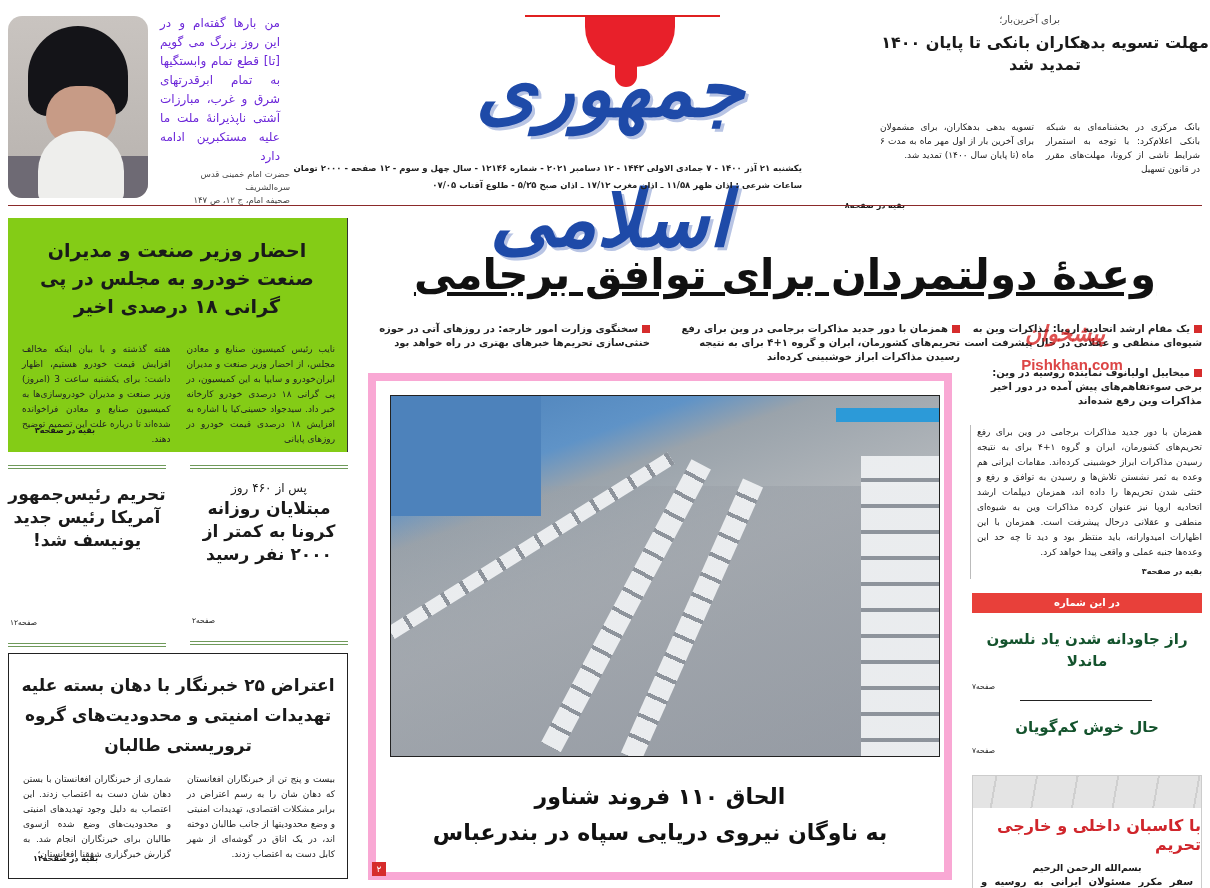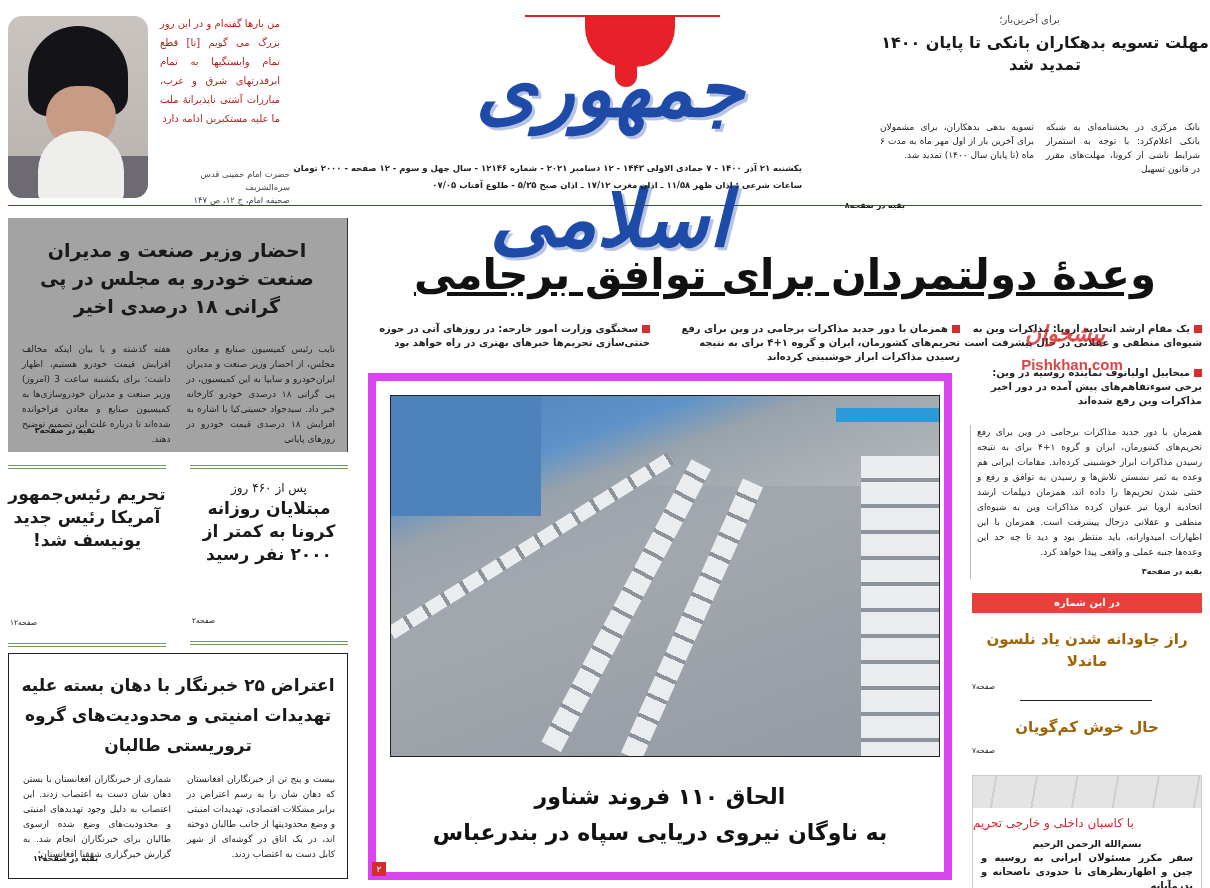--- a/index.html
+++ b/index.html
@@ -22,27 +22,27 @@
 
   .dateline { left: 412px; top: 163px; width: 390px; font-size: 8.5px; font-weight: bold; text-align: right; color: #222; white-space: nowrap; }
   .prayer { left: 412px; top: 180px; width: 390px; font-size: 8.5px; font-weight: bold; text-align: right; color: #222; white-space: nowrap; }
 
   .portrait { left: 8px; top: 16px; width: 140px; height: 182px; border-radius: 14px; overflow: hidden; background: linear-gradient(180deg, #c9c4c0 0%, #b7b2ae 100%); }
   .portrait .turban { position: absolute; left: 20px; top: 10px; width: 100px; height: 90px; background: #141418; border-radius: 50px 50px 20px 20px; }
   .portrait .face { position: absolute; left: 38px; top: 70px; width: 70px; height: 60px; background: #c79b86; border-radius: 30px; }
   .portrait .beard { position: absolute; left: 30px; top: 115px; width: 86px; height: 72px; background: #eeeeec; border-radius: 40px 40px 10px 10px; }
   .portrait .robe { position: absolute; left: 0; top: 140px; width: 140px; height: 60px; background: #6e6a74; }
 
-  .quote { left: 160px; top: 14px; width: 120px; font-size: 10px; line-height: 19px; text-align: justify; color: #b91c1c; }
+  .quote { left: 160px; top: 14px; width: 120px; font-size: 12px; line-height: 19px; text-align: justify; color: #6d28d9; }
   .quote-src { left: 160px; top: 168px; width: 130px; font-size: 8.5px; line-height: 13px; color: #444; }
 
   .mast-rule { left: 8px; top: 205px; width: 1194px; height: 1px; background: #8b2a2a; }
 
   
-  .box1 { left: 8px; top: 218px; width: 340px; height: 234px; background: #a3a3a3; border-right: 1px solid #333; }
+  .box1 { left: 8px; top: 218px; width: 340px; height: 234px; background: #84cc16; border-right: 1px solid #333; }
   .box1 .hl { position: absolute; right: 10px; top: 18px; width: 320px; text-align: center; font-weight: bold; font-size: 19px; line-height: 28px; }
   .box1 .cols { position: absolute; left: 14px; right: 12px; top: 124px; display: flex; gap: 16px; font-size: 9px; line-height: 15px; text-align: justify; color: #222; }
   .box1 .cols p { flex: 1; }
   .box1 .more { position: absolute; right: 252px; top: 208px; font-size: 8px; font-weight: bold; }
 
   .green-rule { height: 4px; border-top: 1px solid #6f9a5a; border-bottom: 1px solid #6f9a5a; }
   .brief-box { width: 158px; height: 160px; }
   .brief-box .h { text-align: center; font-weight: bold; font-size: 17px; line-height: 23px; margin-top: 14px; }
   .brief-box .k { text-align: center; font-size: 12px; margin-top: 12px; }
   .brief-box .pg { position: absolute; left: 2px; bottom: 16px; font-size: 7.5px; }
@@ -59,41 +59,41 @@
   .sub-item { flex: 1; text-align: right; }
   .bullet { display: inline-block; width: 8px; height: 8px; background: #d62c2c; margin-left: 4px; vertical-align: middle; }
 
   .watermark { left: 1010px; top: 320px; width: 110px; font-size: 22px; font-weight: bold; color: rgba(214,36,36,0.8); text-align: center; font-family: "DejaVu Serif", serif; font-style: italic; }
   .watermark-url { left: 1012px; top: 356px; width: 120px; font-size: 15px; font-weight: bold; color: rgba(214,36,36,0.85); text-align: center; direction: ltr; font-family: "Liberation Sans", sans-serif; }
 
   .right-briefs { right: 8px; top: 322px; width: 240px; font-size: 10px; line-height: 14px; font-weight: bold; color: #222; text-align: right; }
   .right-briefs .b { margin-bottom: 10px; }
 
   
-  .photo-frame { left: 368px; top: 373px; width: 584px; height: 507px; background: #d946ef; padding: 8px; }
+  .photo-frame { left: 368px; top: 373px; width: 584px; height: 507px; background: #f9a8d4; padding: 8px; }
   .photo-inner { position: absolute; left: 8px; top: 8px; right: 8px; bottom: 8px; background: #fff; }
   .photo { position: absolute; left: 14px; top: 14px; width: 550px; height: 362px; border: 1px solid #222; overflow: hidden;
     background: linear-gradient(160deg, #4a7fb8 0%, #5f93c7 20%, #9aa3ab 28%, #b4b8bc 50%, #a8adb2 100%); }
   .photo .row { position: absolute; height: 14px; background: repeating-linear-gradient(90deg, #eef0f2 0 18px, #8d939b 18px 22px); transform-origin: left center; opacity: 0.95; }
   .photo .shadow { position: absolute; background: rgba(60,70,90,0.35); }
   .caption { position: absolute; left: 0; width: 568px; top: 398px; text-align: center; font-weight: bold; font-size: 22px; line-height: 36px; color: #111; }
   .page-tag { position: absolute; left: -4px; bottom: -4px; width: 14px; height: 14px; background: #d62c2c; color: #fff; font-size: 9px; text-align: center; line-height: 14px; }
 
   
   .right-body { right: 8px; top: 425px; width: 232px; font-size: 9px; line-height: 15px; text-align: justify; color: #222; border-left: 1px solid #bbb; padding-left: 6px; }
   .right-body .more { font-weight: bold; font-size: 8px; margin-top: 4px; }
 
   .issue-head { right: 8px; top: 593px; width: 230px; height: 20px; background: #e8403a; color: #fff; font-size: 10px; text-align: center; line-height: 20px; font-weight: bold; }
-  .issue-item { right: 8px; width: 230px; text-align: center; font-weight: bold; font-size: 15px; line-height: 22px; color: #a16207; }
+  .issue-item { right: 8px; width: 230px; text-align: center; font-weight: bold; font-size: 15px; line-height: 22px; color: #14532d; }
   .issue-pg { left: 972px; font-size: 7.5px; }
   .issue-rule { left: 1020px; width: 132px; height: 1px; background: #222; }
 
   .editorial { right: 8px; top: 775px; width: 230px; height: 113px; border: 1px solid #ccc; border-bottom: none; }
   .editorial .pattern { height: 32px; background: repeating-linear-gradient(100deg, #e4e4e4 0 22px, #cfcfcf 22px 24px, #e4e4e4 24px 40px); }
-  .editorial .t { text-align: left; color: #d0262c; font-weight: normal; font-size: 12px; margin-top: 8px; }
+  .editorial .t { text-align: right; color: #d0262c; font-weight: bold; font-size: 16px; margin-top: 8px; }
   .editorial .bism { text-align: center; font-size: 9.5px; margin-top: 8px; font-weight: bold; }
   .editorial .body { font-size: 10px; line-height: 14px; padding: 2px 8px; text-align: justify; font-weight: bold; }
 </style>
 </head>
 <body>
 
 <div class="abs portrait">
   <div class="robe"></div>
   <div class="turban"></div>
   <div class="face"></div>

